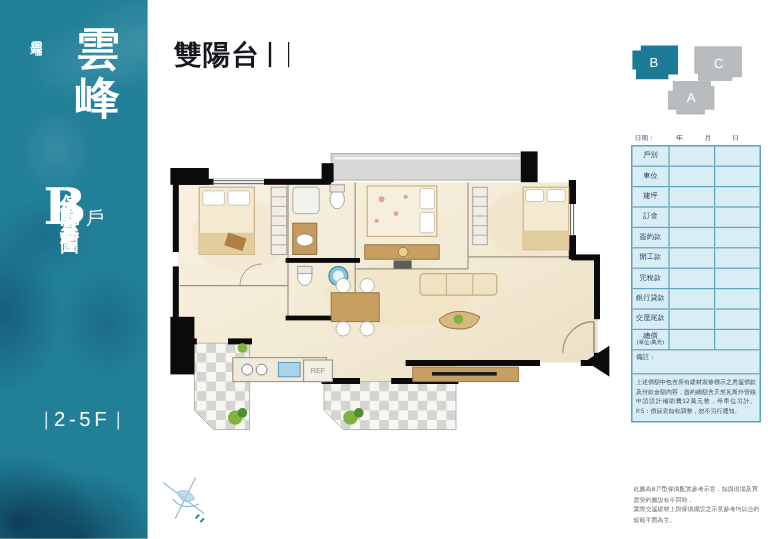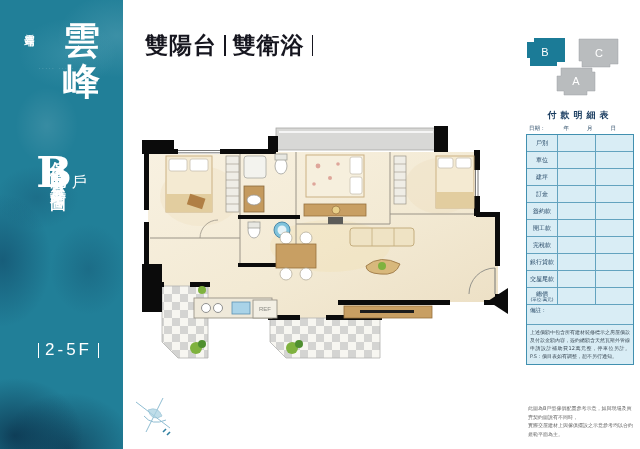--- a/index.html
+++ b/index.html
@@ -96,21 +96,20 @@
   <div class="floors">
     <span class="floor-bar"></span>
     <span>2-5F</span>
     <span class="floor-bar"></span>
   </div>
 </div>
 
 <div class="header">
   <span>雙陽台</span>
   <span class="sep"></span>
-  <span>雙衛浴</span>
   <span class="sep"></span>
 </div>
 
 <div class="plan">
 <svg width="368" height="248" viewBox="0 0 368 248">
   <defs>
     <linearGradient id="cream" x1="0" y1="0" x2="1" y2="1">
       <stop offset="0" stop-color="#f8f1e1"></stop>
       <stop offset="0.55" stop-color="#f3ead4"></stop>
       <stop offset="1" stop-color="#ecdfc4"></stop>
@@ -304,21 +303,20 @@
     <path d="M14,22 q8,10 22,4"></path>
   </g>
   <g stroke="#2f7fa0" stroke-width="1.6">
     <line x1="33" y1="38" x2="36" y2="35"></line>
     <line x1="37" y1="41" x2="40" y2="38"></line>
   </g>
 </svg>
 </div>
 
 <div class="paytable">
-  <div class="pt-title">付款明細表</div>
   <div class="pt-date">
     <span>日期：</span>
     <span class="du">年</span>
     <span class="du">月</span>
     <span class="du">日</span>
   </div>
   <div class="pt-box">
     <div class="pt-row">
       <div class="pt-label">戶別</div>
       <div class="pt-cell"></div>

